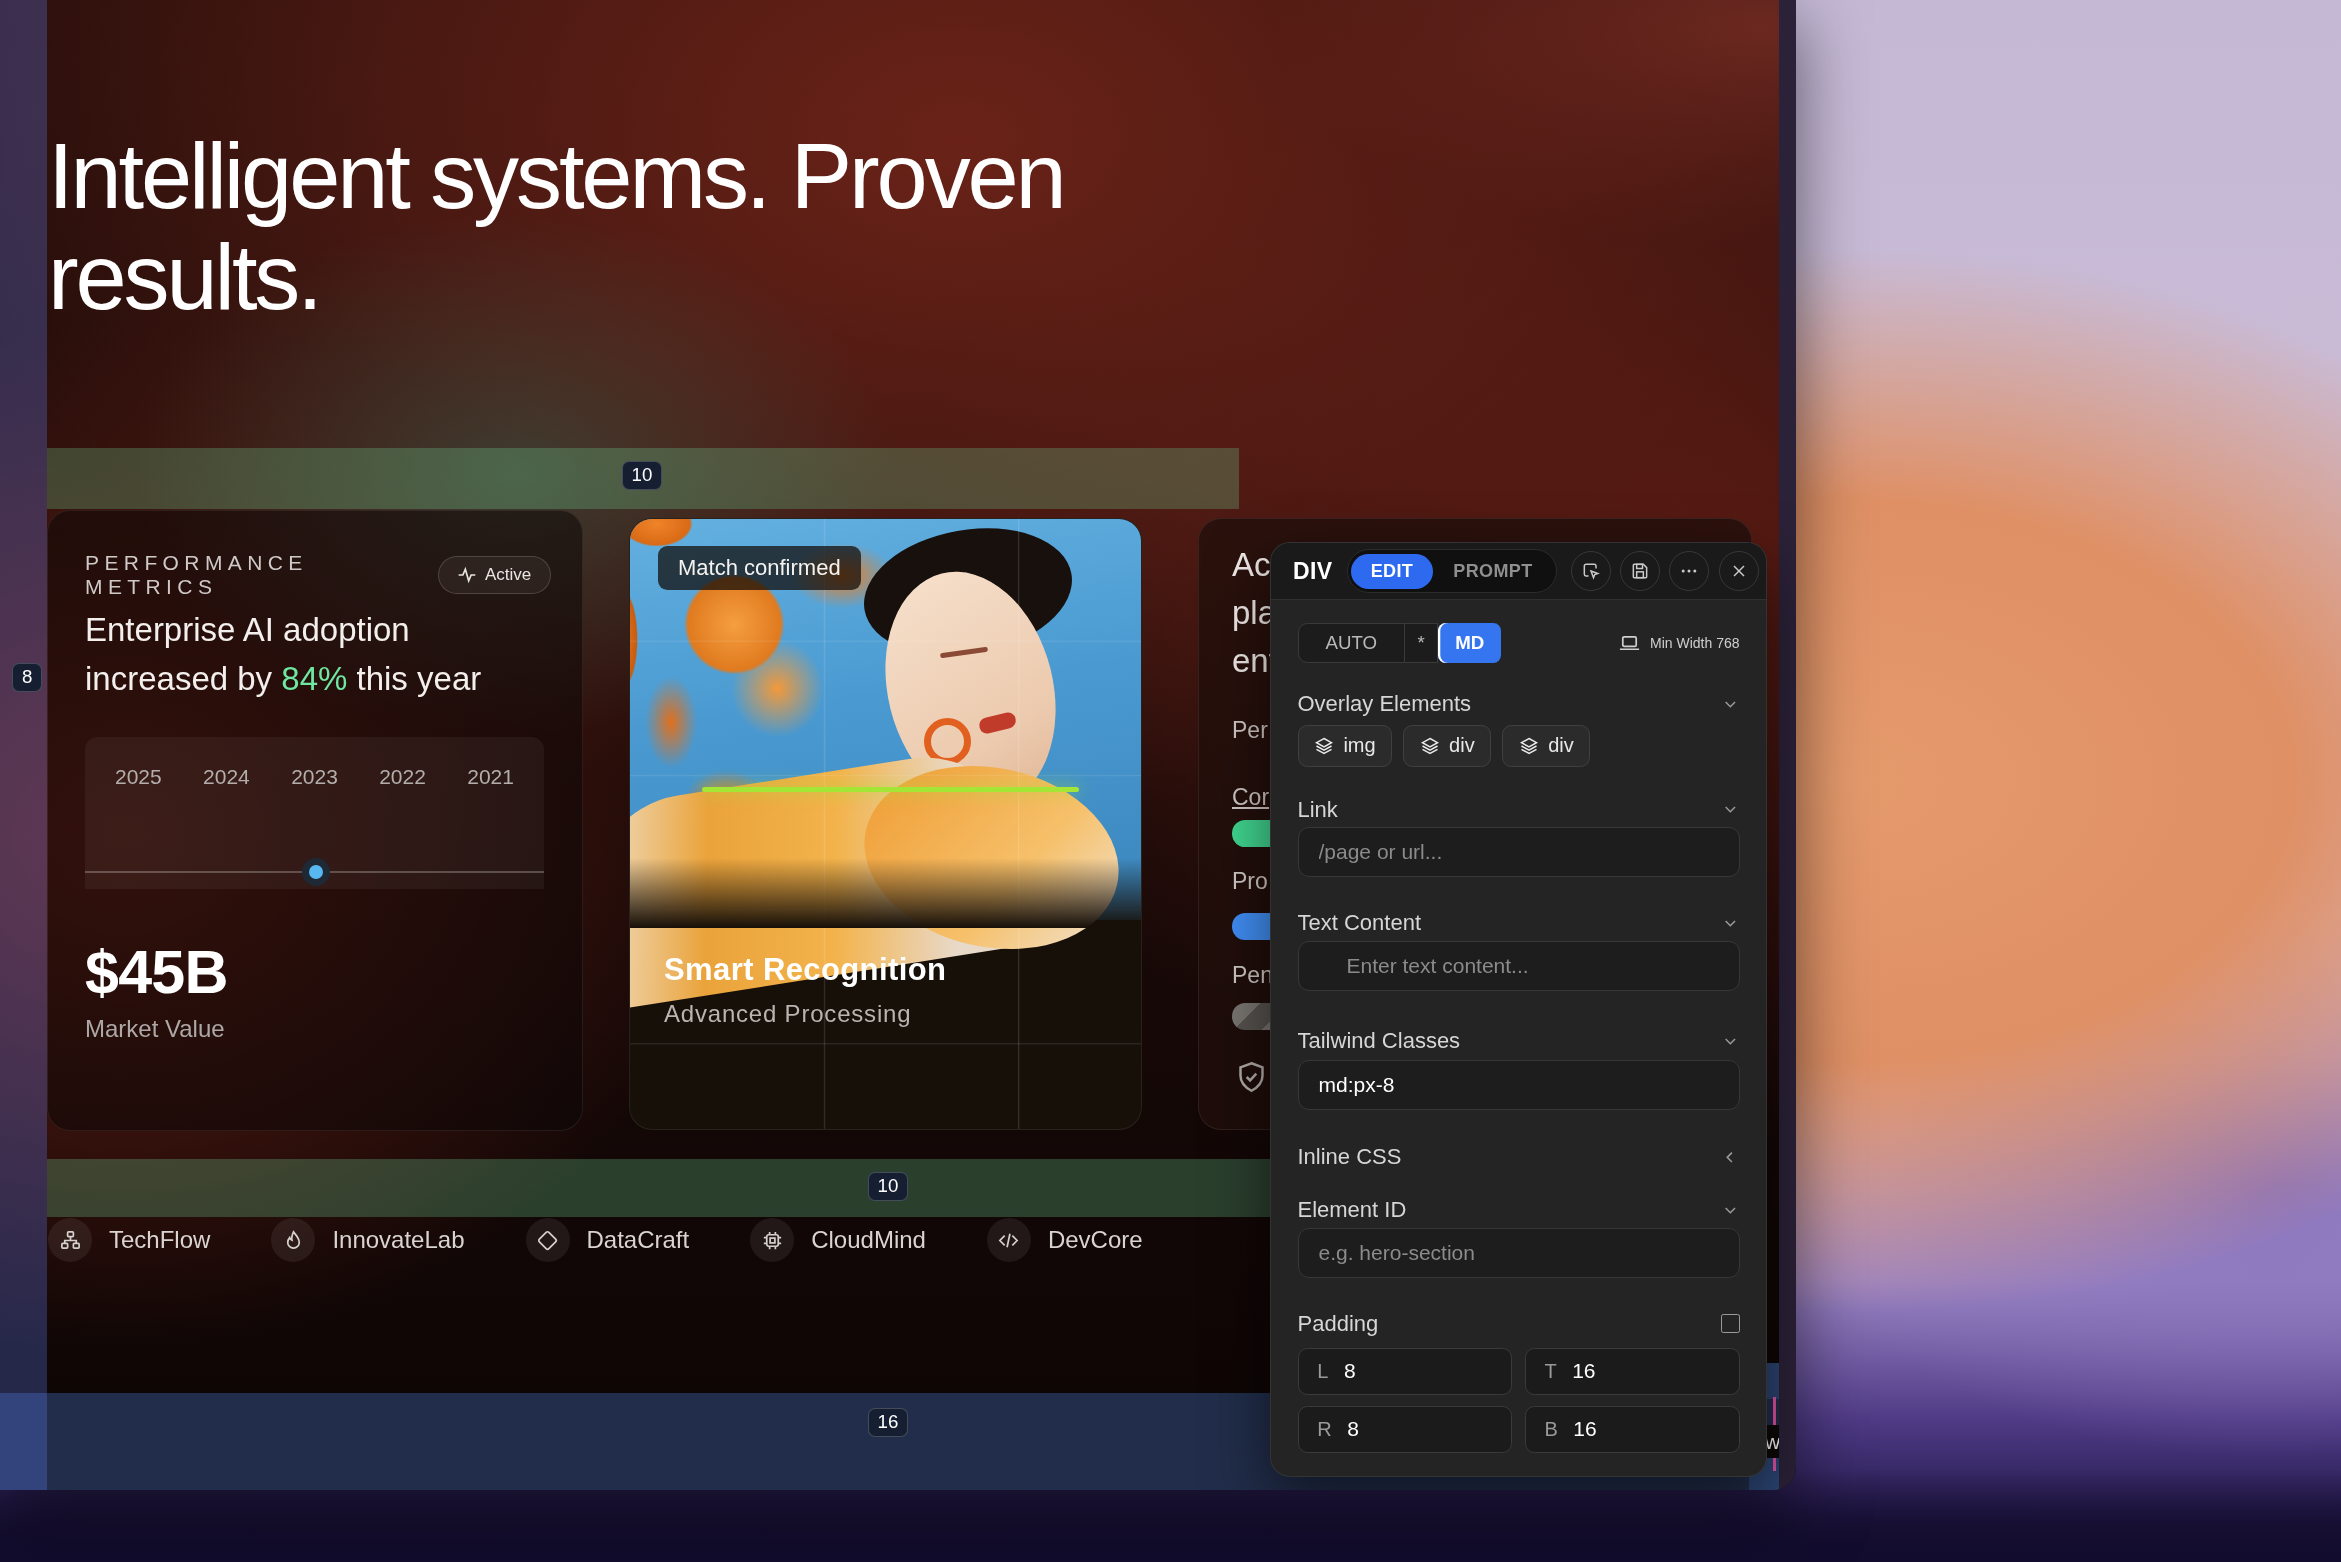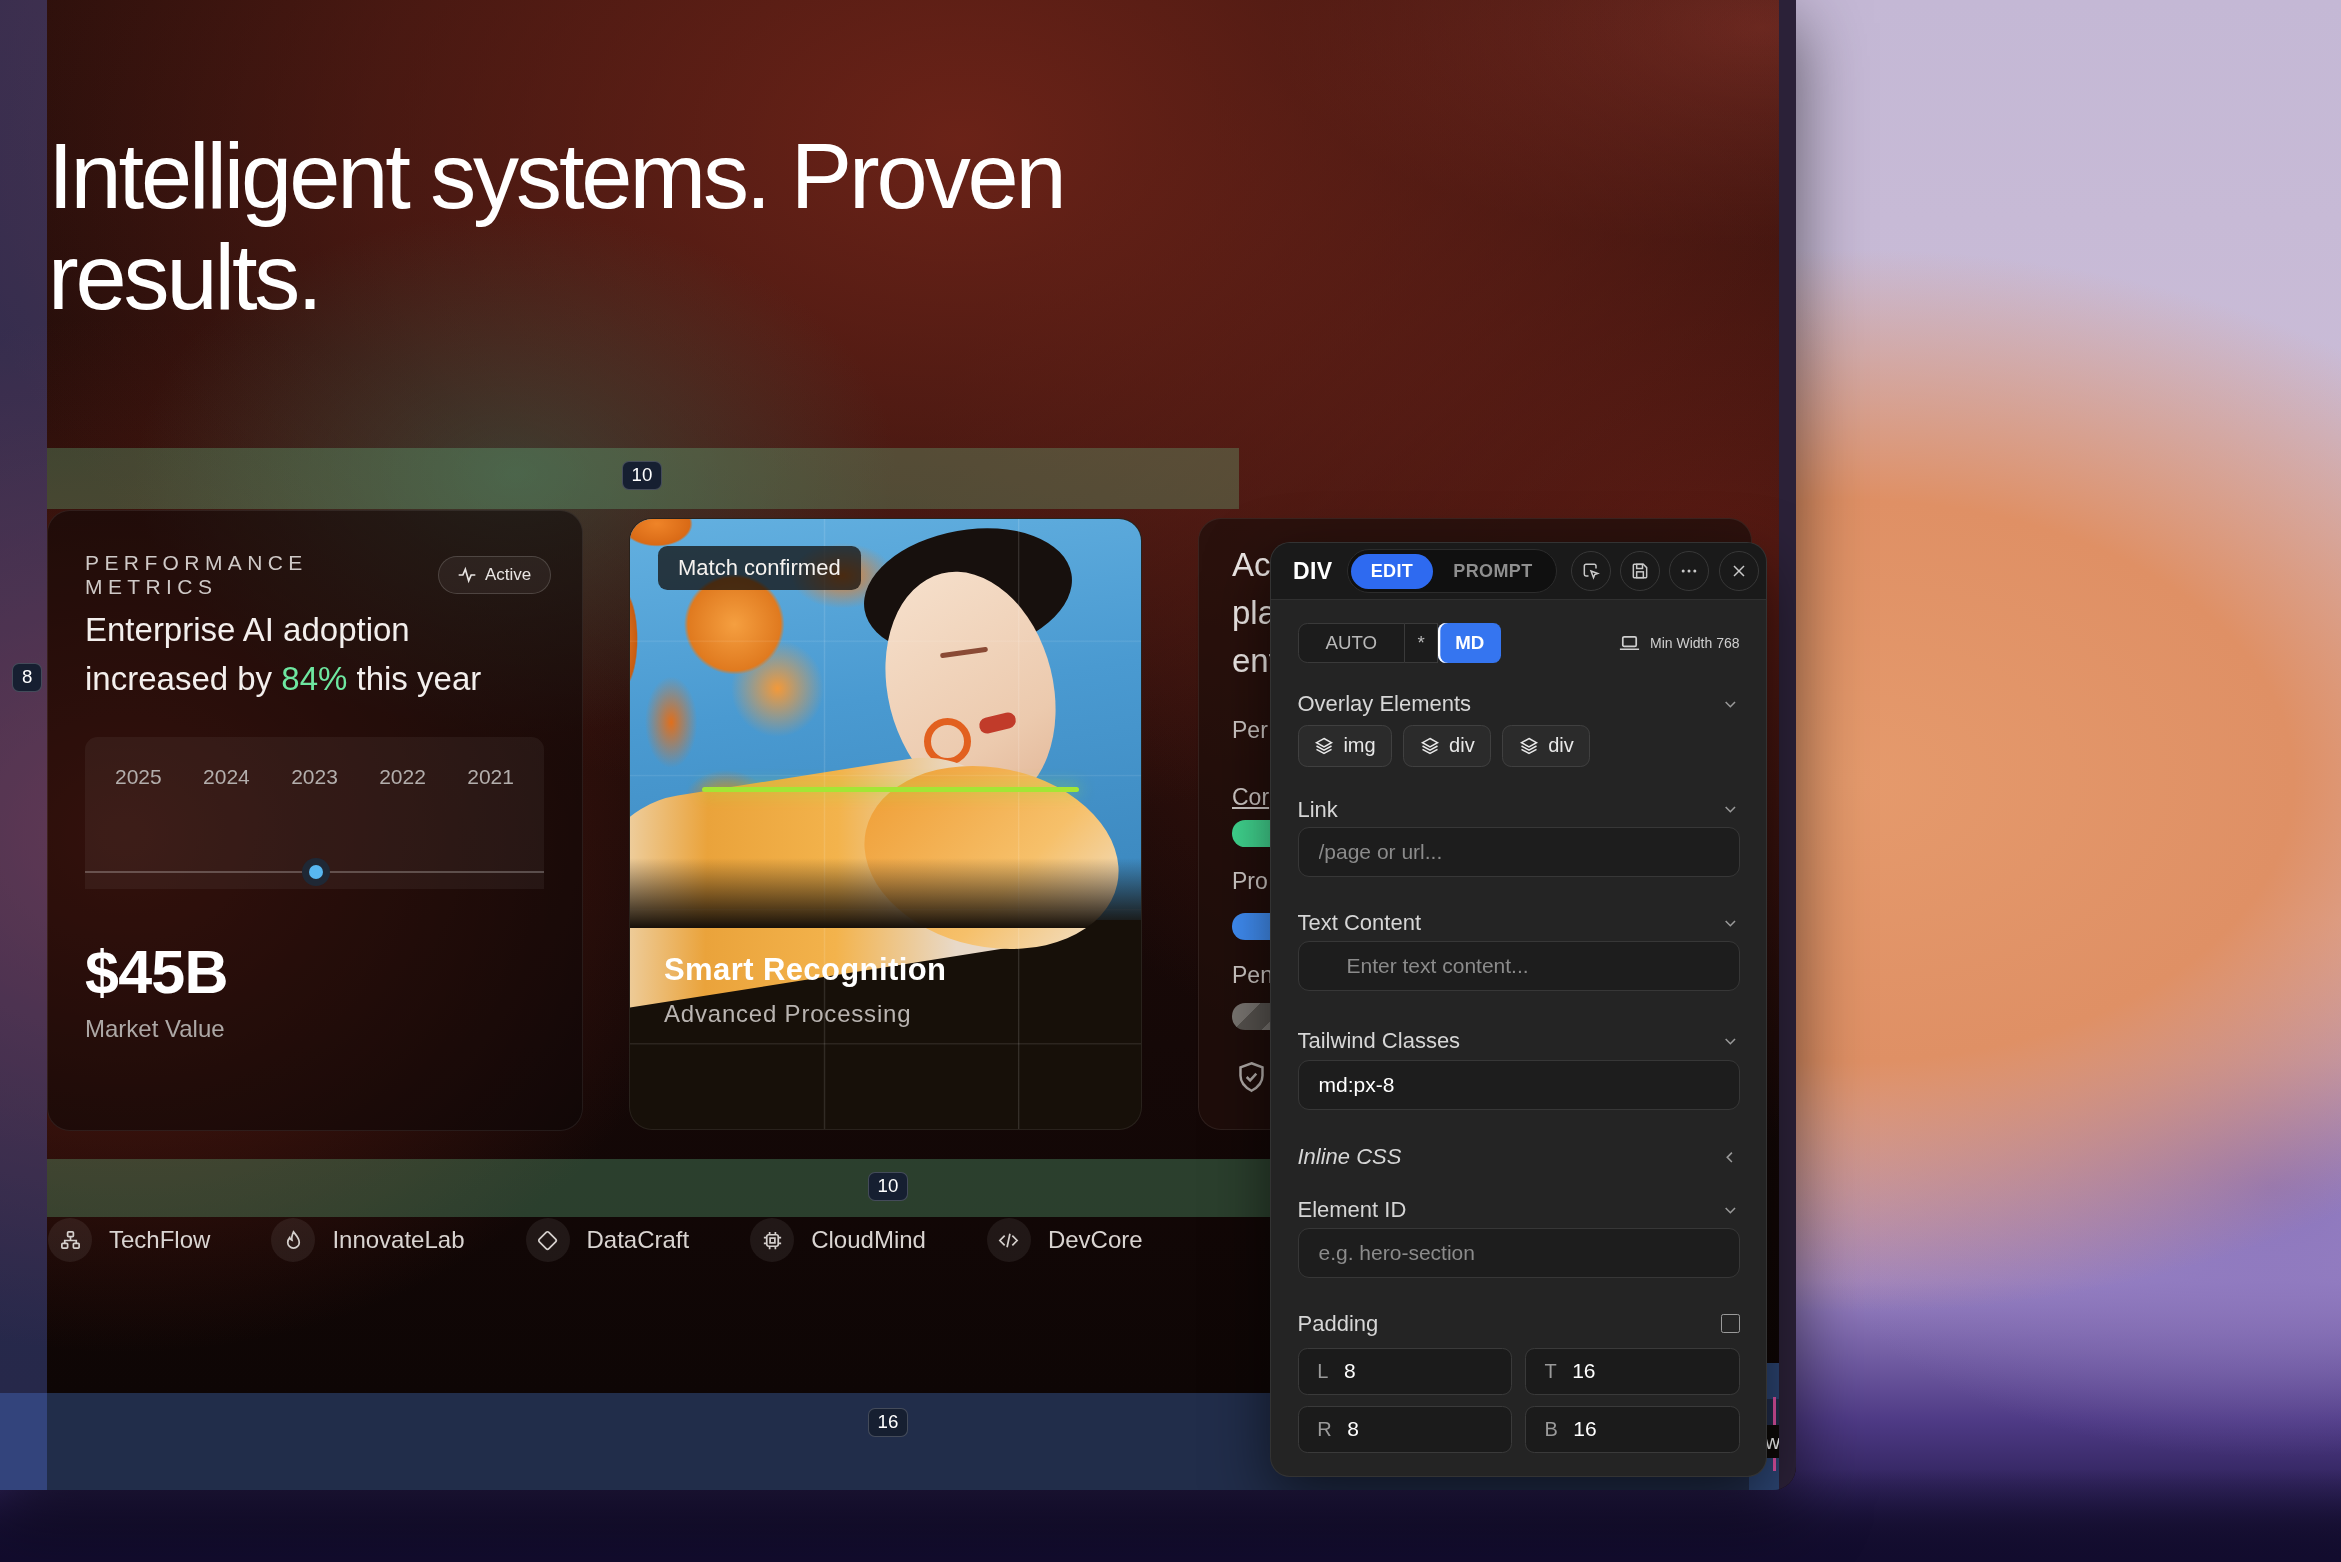--- a/index.html
+++ b/index.html
@@ -164,21 +164,21 @@
   .ov-chip{display:flex;align-items:center;gap:9.3px;height:40px;padding:0 15.6px;background:#2b2b2b;
     border:0.8px solid #404040;border-radius:9.3px;color:#e8e8e8;font-size:20px;cursor:pointer;}
   .tb-input{display:block;width:100%;box-sizing:border-box;height:50px;background:#1d1d1d;border:0.8px solid #373737;
     border-radius:11px;padding:0 20px;color:#ffffff;font-size:21px;font-family:inherit;outline:none;}
   .tb-input::placeholder{color:#8b8b8b;}
   .mb-link{margin:4.7px 0 33px 0;}
   .mb-text{margin:4.7px 0 37px 0;padding-left:48px;}
   .mb-tw{margin:6.2px 0 34px 0;}
   .mb-el{margin:4.7px 0 33px 0;}
   .lbl-gap{margin-bottom:3.1px;}
-  .inline-css{margin-bottom:26.5px;font-style:italic;}
+  .inline-css{margin-bottom:26.5px;}
   .pad-grid{display:grid;grid-template-columns:1fr 1fr;gap:11px 12.4px;margin-top:11px;}
   .pad-field{display:flex;align-items:center;height:45px;background:#1b1b1b;border:0.8px solid #3a3a3a;
     border-radius:9.3px;padding:0 18.7px;gap:15.6px;}
   .pad-side{color:#9a9a9a;font-size:20px;}
   .pad-value{color:#ffffff;font-size:21px;}
   .square-icon{width:17px;height:17px;border:1.6px solid #9a9a9a;border-radius:2.3px;display:inline-block;}
   svg{display:block;}
 </style>
 </head>
 <body>

